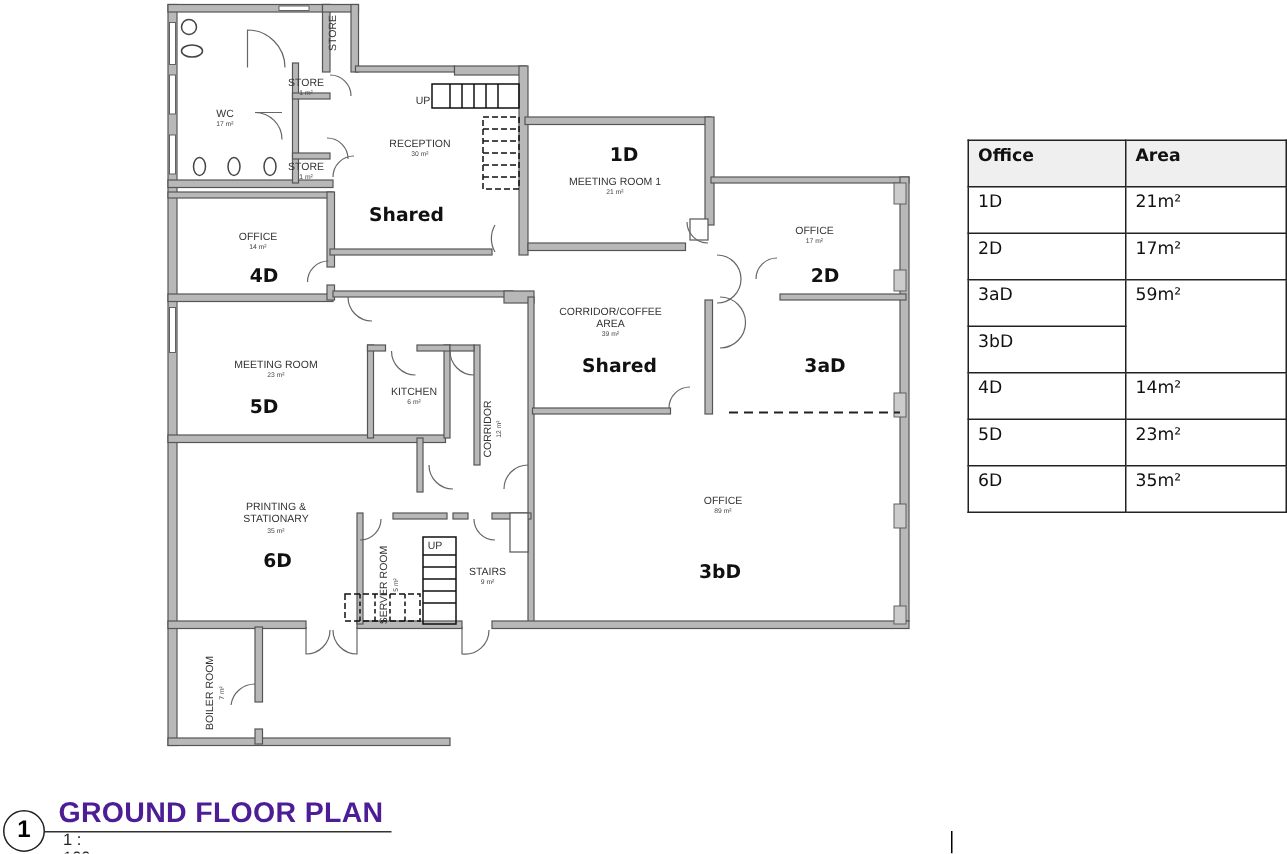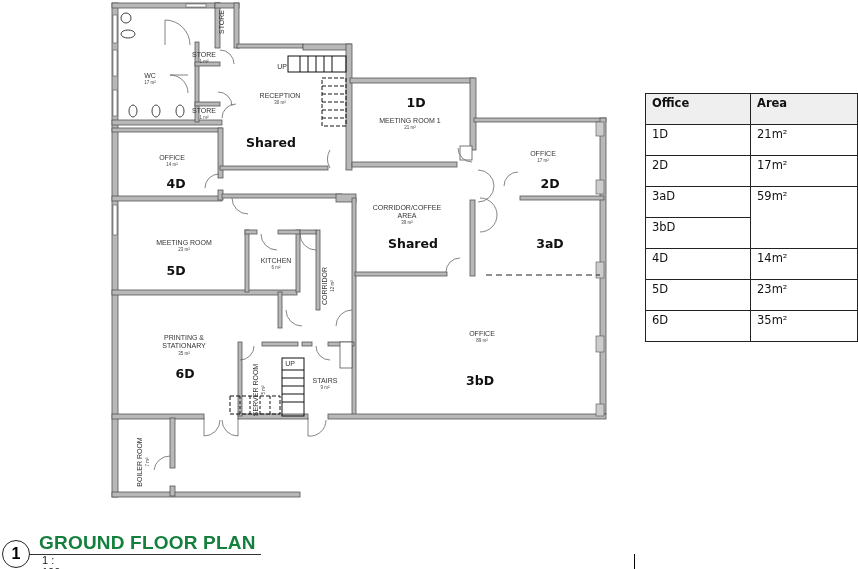--- a/index.html
+++ b/index.html
@@ -11,21 +11,21 @@
   .wall{fill:#b8b8b8;stroke:#555;stroke-width:0.8;}
   .door{stroke:#666;stroke-width:0.8;fill:none;}
   .stair{stroke:#111;stroke-width:1;fill:none;}
   table.area-table{position:absolute;left:645px;top:93px;width:213px;border-collapse:collapse;font-family:"DejaVu Sans",sans-serif;font-size:11.5px;color:#111;}
   table.area-table td,table.area-table th{border:1px solid #222;padding:2px 6px;text-align:left;vertical-align:top;}
   table.area-table th{background:#efefef;font-weight:bold;height:26px;}
   table.area-table td{height:26px;}
   table.area-table td.col1{width:92px;}
   .title-block{position:absolute;left:0;top:530px;}
   .title-circle{position:absolute;left:2px;top:10px;width:26px;height:26px;border:1.3px solid #222;border-radius:50%;font:bold 16px "Liberation Sans",sans-serif;display:flex;align-items:center;justify-content:center;background:#fff;}
-  .title-text{position:absolute;left:39px;top:2px;font:bold 19px "Liberation Sans",sans-serif;color:#15803d;white-space:nowrap;letter-spacing:0.2px;}
+  .title-text{position:absolute;left:39px;top:2px;font:bold 19px "Liberation Sans",sans-serif;color:#4c1d95;white-space:nowrap;letter-spacing:0.2px;}
   .title-line{position:absolute;left:29px;top:24px;width:232px;height:1px;background:#333;}
   .title-scale{position:absolute;left:42px;top:24px;font:11px "Liberation Sans",sans-serif;color:#222;}
   .cursor-mark{position:absolute;left:634px;top:554px;width:1px;height:15px;background:#000;}
 </style>
 </head>
 <body>
 
 <svg id="plan" width="640" height="530" viewBox="0 0 640 530" xmlns="http://www.w3.org/2000/svg">
 
   <g>

